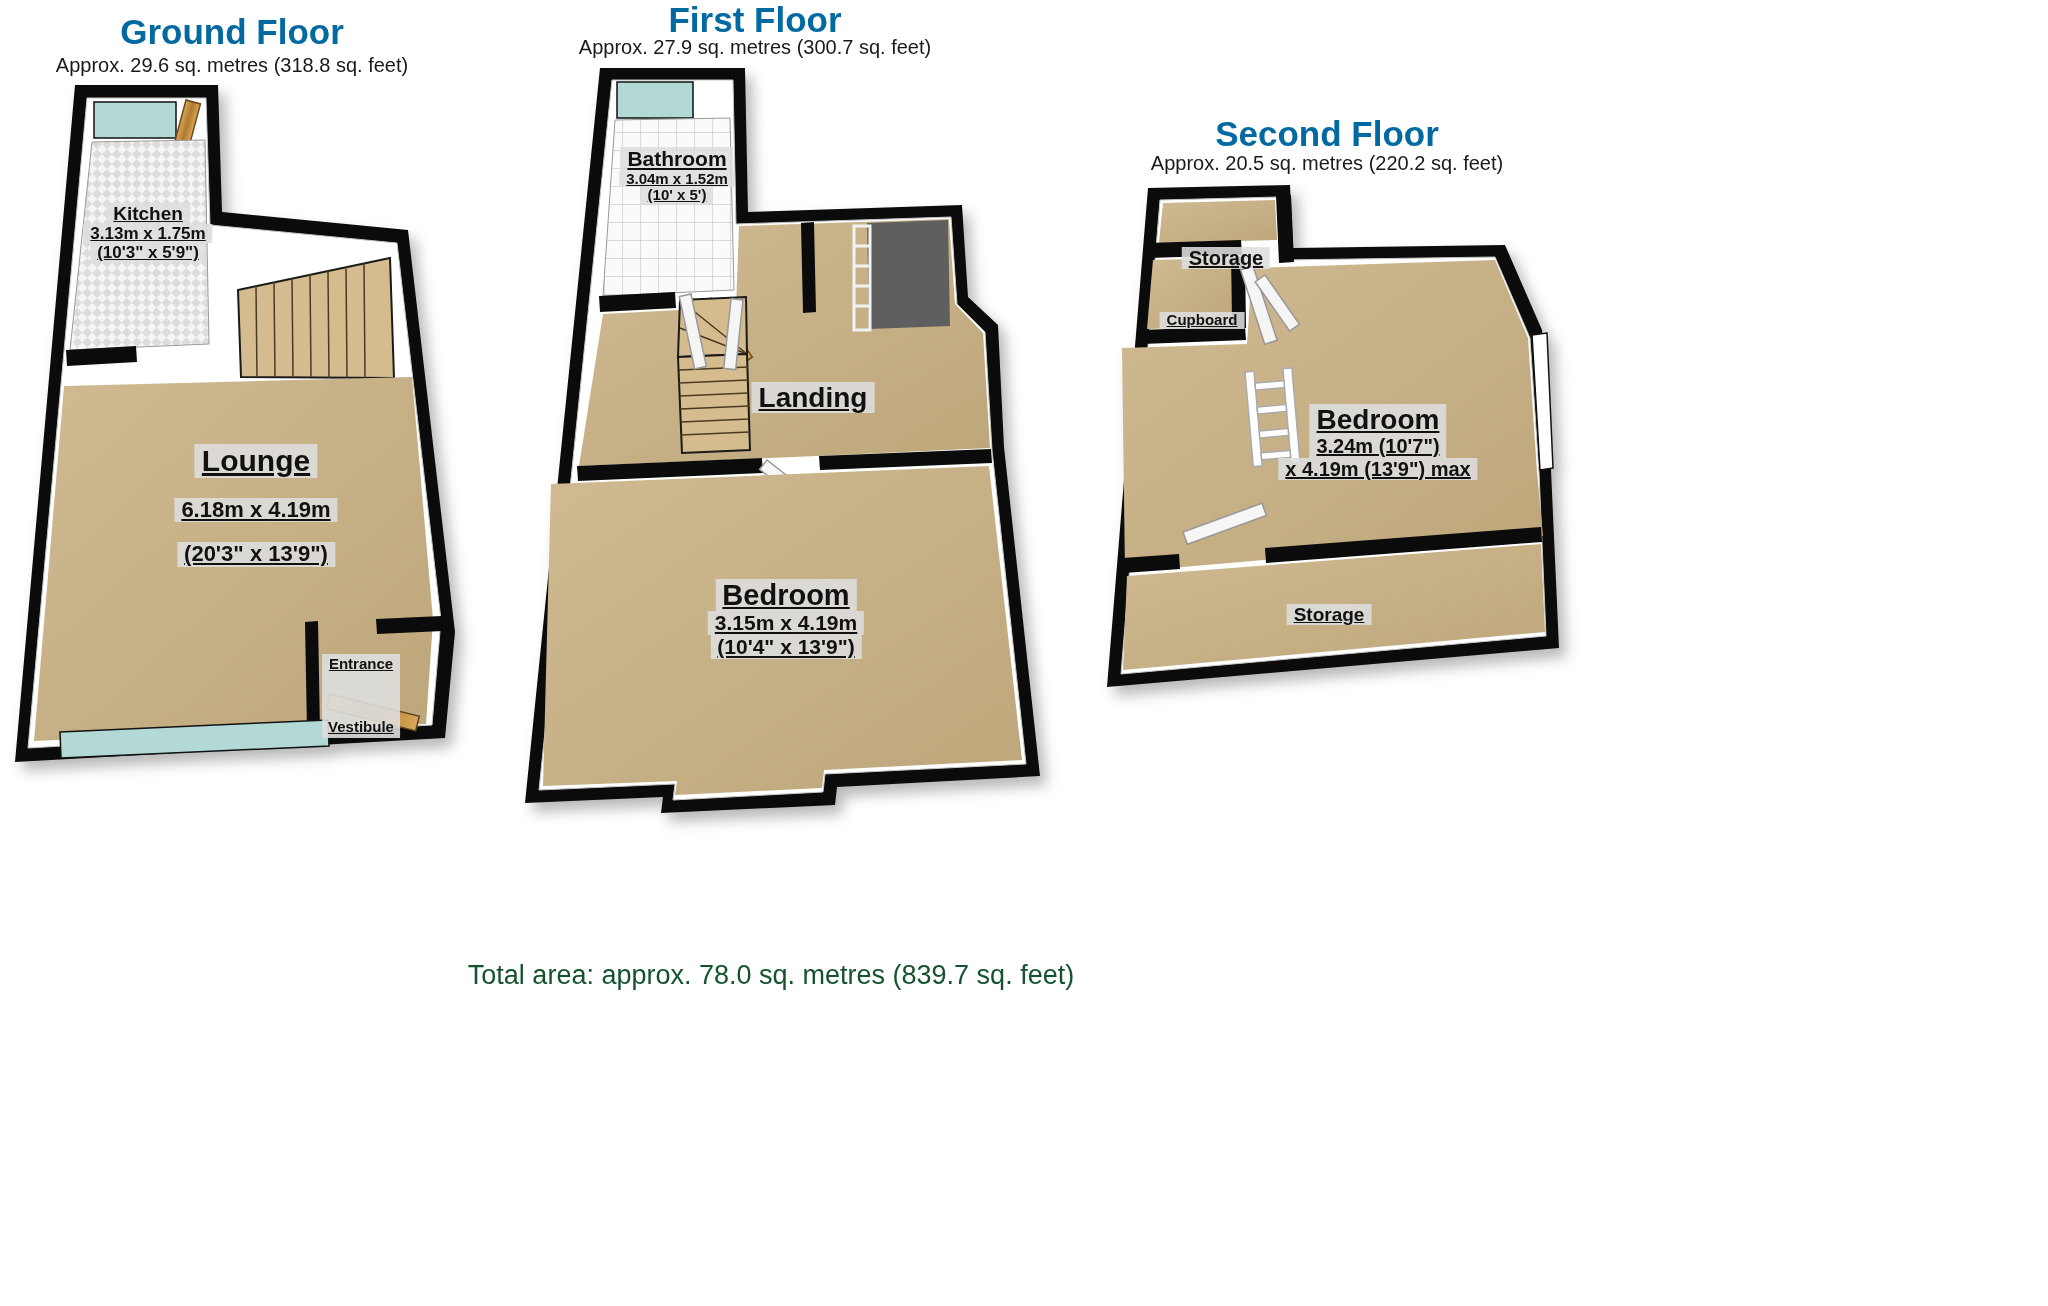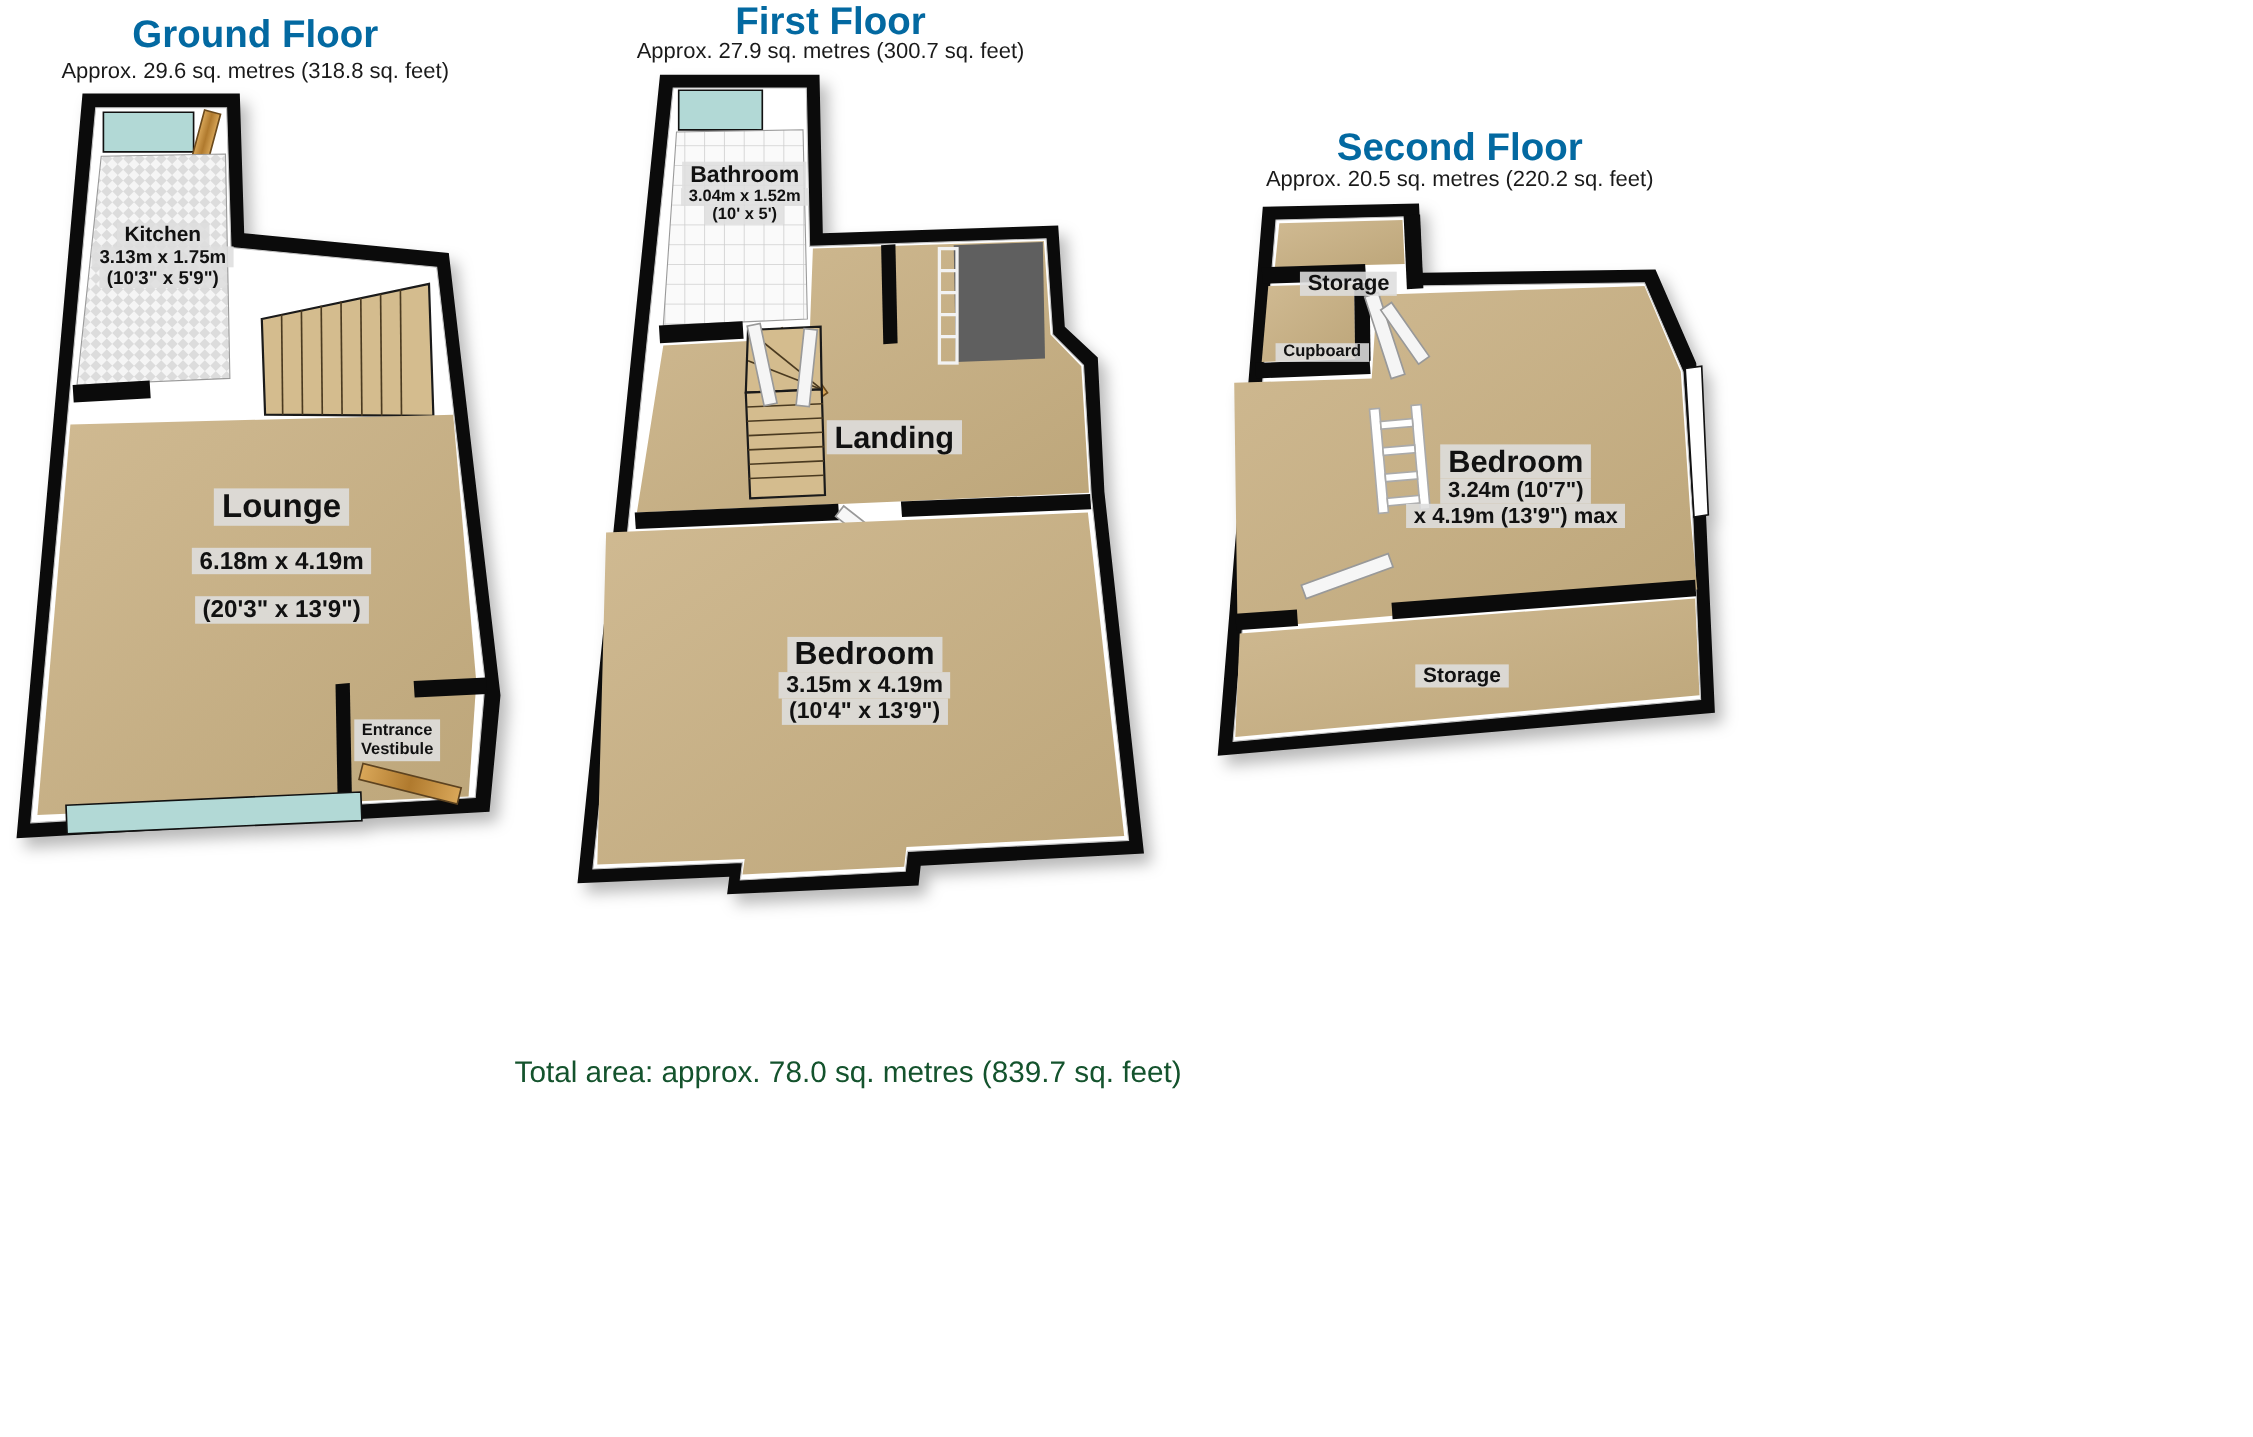--- a/index.html
+++ b/index.html
@@ -4,21 +4,21 @@
 <style>
   html,body{margin:0;padding:0;background:#ffffff;}
   #page{position:relative;width:2048px;height:1306px;background:#ffffff;overflow:hidden;
         font-family:"Liberation Sans","DejaVu Sans",sans-serif;color:#111;}
   .floor-title{position:absolute;transform:translateX(-50%);font-weight:bold;font-size:35px;
                white-space:nowrap;color:#0369a1;}
   .floor-sub{position:absolute;transform:translateX(-50%);font-size:20px;white-space:nowrap;color:#1a1a1a;}
   .plan-svg{position:absolute;filter:drop-shadow(7px 9px 7px rgba(0,0,0,0.28));}
   .room-label{position:absolute;transform:translateX(-50%);display:flex;flex-direction:column;
               align-items:center;line-height:1.12;text-align:center;}
-  .room-label span{display:inline-block;background:rgba(222,222,222,0.88);padding:0 7px;white-space:nowrap;}
+  .room-label span{display:inline-block;background:rgba(222,222,222,0.88);padding:0 7px;white-space:nowrap;text-decoration:underline;}
   .rl-name{font-weight:bold;}
   .rl-dim{font-weight:bold;}
   .boxed{background:rgba(222,222,222,0.9);padding:2px 6px;}
   .boxed span{background:none;padding:0;} .s30{font-size:30px;} .s29{font-size:29px;} .s28{font-size:28px;}
   .s24{font-size:19px;} .s21{font-size:21px;} .s20{font-size:20px;} .s17{font-size:17px;}
   .s15{font-size:15px;} .s22{font-size:22px;text-align:right;}
   #total-area{position:absolute;left:771px;top:960px;transform:translateX(-50%);
               font-size:27px;white-space:nowrap;color:#14532d;}
 </style>
 </head>
@@ -89,21 +89,21 @@
     <span class="rl-dim s17">3.13m x 1.75m</span>
     <span class="rl-dim s17">(10'3" x 5'9")</span>
   </div>
 
   <div class="room-label" style="left:256px;top:444px;gap:20px;">
     <span class="rl-name s30">Lounge</span>
     <span class="rl-dim s22">6.18m x 4.19m</span>
     <span class="rl-dim s22">(20'3" x 13'9")</span>
   </div>
 
-  <div class="room-label boxed" style="left:361px;top:654px;">
+  <div class="room-label boxed" style="left:361px;top:654px;gap:46px;">
     <span class="rl-name s15">Entrance</span>
     <span class="rl-name s15">Vestibule</span>
   </div>
 
   <div class="floor-title" style="left:755px;top:0px;">First Floor</div>
   <div class="floor-sub" style="left:755px;top:36px;">Approx. 27.9 sq. metres (300.7 sq. feet)</div>
 
   <svg class="plan-svg" style="left:515px;top:60px;" width="530" height="755" viewBox="0 0 530 755">
     <path fill="#0b0b0b" d="M85,8 L230,8 L233,152 L447,145 L453,237 L483,265 L489,387 L525,716 L322,727 L320,745 L146,753 L148,737 L10,743 Z"></path>
     <path fill="#ffffff" stroke="#c4c4c4" stroke-width="1" d="M97,20 L218,20 L221,164 L436,157 L442,244 L470,272 L477,390 L511,704 L310,714 L308,732 L158,740 L160,724 L24,730 Z"></path>

